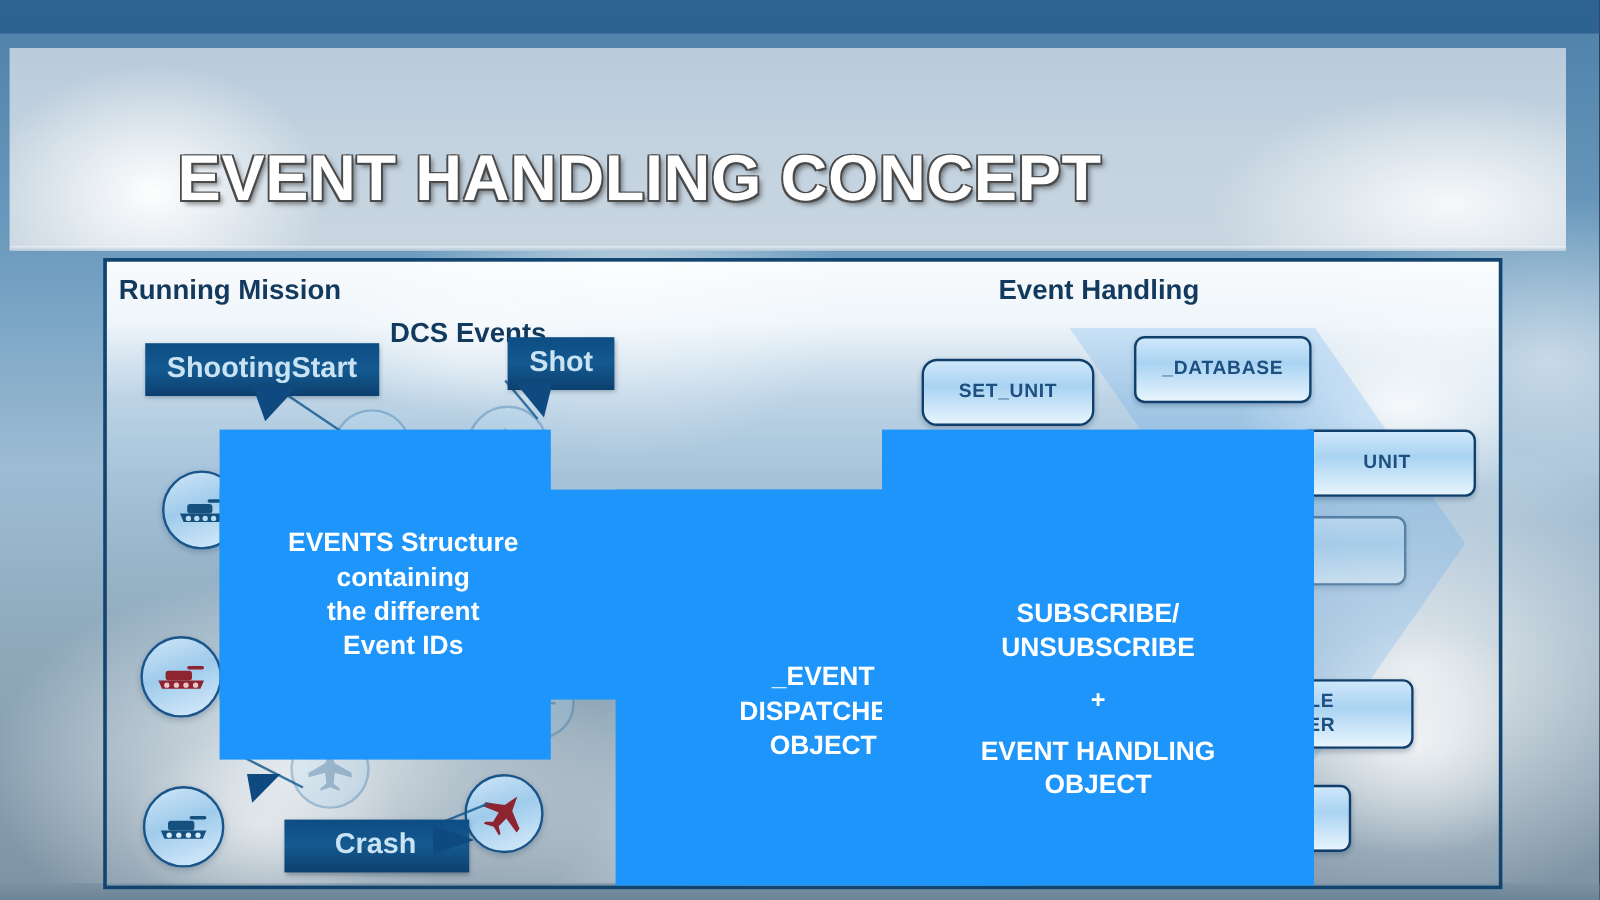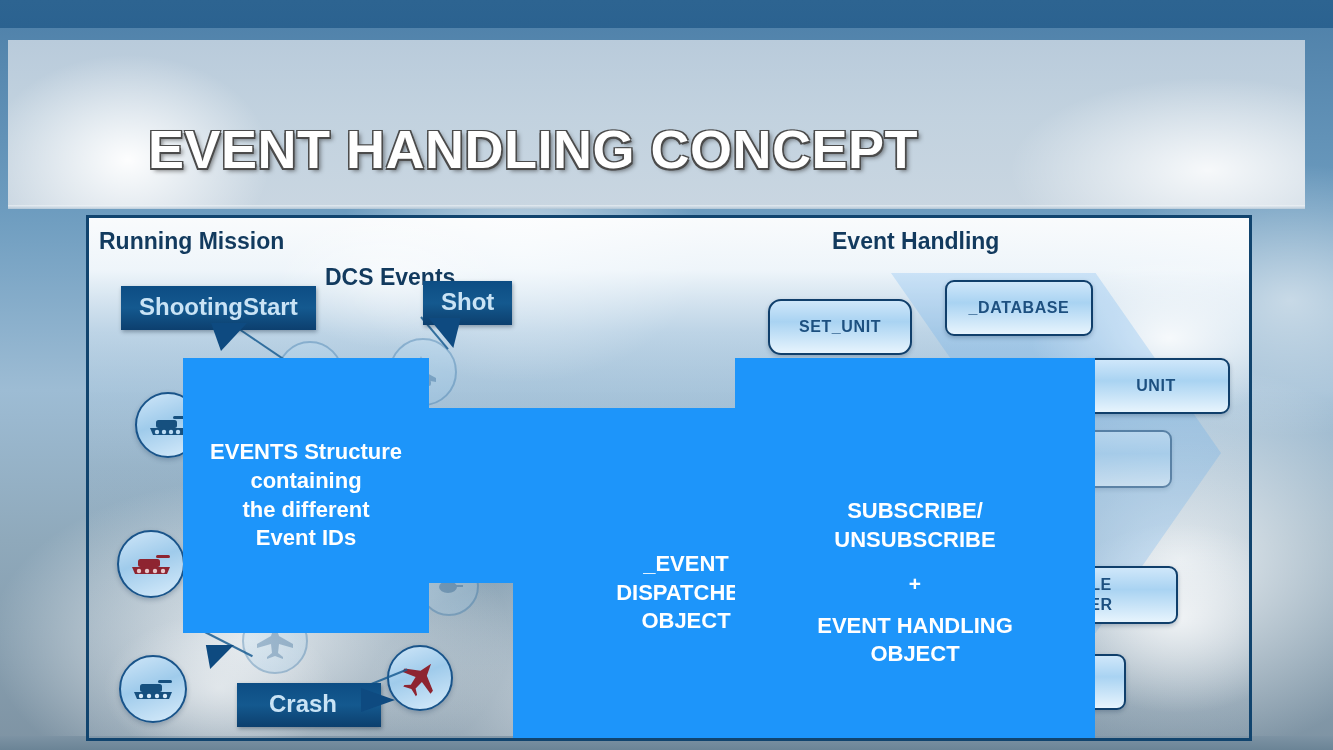--- a/index.html
+++ b/index.html
@@ -116,21 +116,21 @@
   }
   .cbtn.dim{opacity:.5;}
   .cbtn.twoline{line-height:1.22;}
 
   
   .overlay{
     position:absolute;background:#1d95fa;color:#ffffff;
     display:flex;flex-direction:column;align-items:center;justify-content:center;
     text-align:center;font-weight:700;line-height:1.3;
   }
-  .ov-events{font-size:22px;}
+  .ov-events{font-size:22px;padding-left:30px;}
   .ov-disp{font-size:22px;}
   .ov-sub{font-size:22px;}
   .ov-plus{font-size:21px;font-weight:700;margin:16px 0 14px 0;}
   .ov-band{
     position:absolute;background:#1d95fa;
   }
 </style>
 </head>
 <body>
 
@@ -231,21 +231,21 @@
     <div class="callout" style="left:32px;top:68px;">ShootingStart</div>
     <div class="tail" style="left:118px;top:105px;width:0;height:0;border-left:18px solid transparent;border-right:18px solid transparent;border-top:28px solid #0e4a80;transform:skewX(-16deg);"></div>
 
     <div class="callout" style="left:334px;top:63px;">Shot</div>
     <div class="tail" style="left:344px;top:100px;width:0;height:0;border-left:16px solid transparent;border-right:16px solid transparent;border-top:30px solid #0e4a80;transform:skewX(16deg);"></div>
 
     <div class="tail" style="left:118px;top:279px;width:0;height:0;border-left:14px solid transparent;border-right:14px solid transparent;border-top:24px solid #0e4a80;transform:skewX(-20deg);"></div>
 
     <div class="tail" style="left:112px;top:427px;width:0;height:0;border-left:14px solid transparent;border-right:14px solid transparent;border-top:24px solid #0e4a80;transform:skewX(-22deg);"></div>
 
-    <div class="callout" style="left:148px;top:465px;padding-left:32px;padding-right:44px;">Crash</div>
+    <div class="callout" style="left:148px;top:465px;padding-left:42px;padding-right:44px;">Crash</div>
     <div class="tail" style="left:272px;top:470px;width:0;height:0;border-top:12px solid transparent;border-bottom:12px solid transparent;border-left:34px solid #0e4a80;"></div>
 
     <div class="callout" style="left:312px;top:196px;padding-left:20px;padding-right:16px;color:#9fd0f3;">re</div>
     <div class="callout" style="left:312px;top:279px;padding-left:20px;padding-right:16px;color:#9fd0f3;">nd</div>
     <div class="tail" style="left:344px;top:315px;width:0;height:0;border-left:14px solid transparent;border-right:14px solid transparent;border-top:26px solid #1a6fae;transform:skewX(14deg);opacity:.85;"></div>
     <div class="icon-circle ghost" style="left:330px;top:338px;width:56px;height:56px;">
       <svg width="30" height="30" viewBox="0 0 30 30">
         <rect x="2" y="5" width="26" height="2" rx="1" fill="#1a5b92"></rect>
         <ellipse cx="14" cy="16" rx="9" ry="6" fill="#1a5b92"></ellipse>
         <rect x="20" y="14" width="9" height="2" fill="#1a5b92"></rect>

